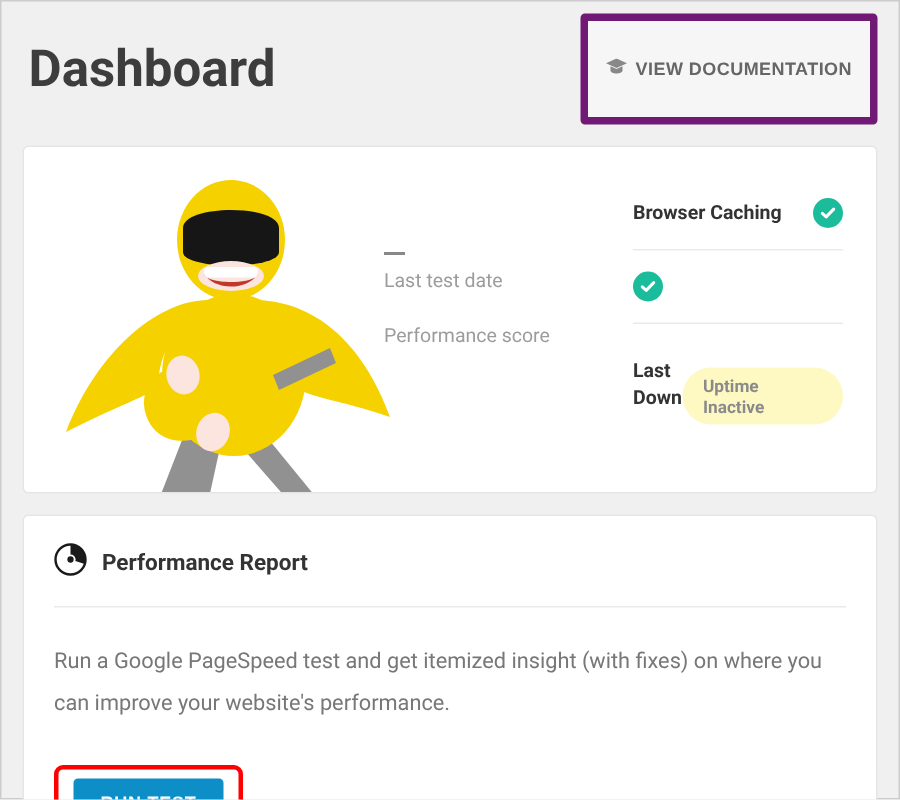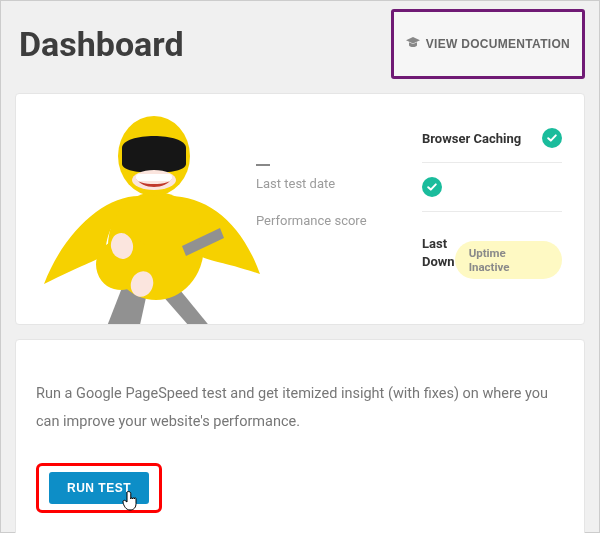--- a/index.html
+++ b/index.html
@@ -30,21 +30,21 @@
     margin: 4px;
     font-size: 34px;
     font-weight: 700;
     color: #3d3d3d;
   }
   .doc-btn {
     display: inline-flex;
     align-items: center;
     gap: 6px;
     background: #f6f6f6;
-    border: 3px solid #701a75;
+    border: 5px solid #701a75;
     border-radius: 3px;
     padding: 25px 12px;
     font-size: 12px;
     font-weight: 700;
     color: #666;
     letter-spacing: 0.3px;
     cursor: pointer;
   }
   .panel {
     margin: 6px 14px 14px 14px;
@@ -250,20 +250,31 @@
         <div class="uptime-label">
           <div>Last</div>
           <div>Down</div>
         </div>
         <span class="uptime-pill">Uptime Inactive</span>
       </div>
     </div>
   </div>
 
   <div class="panel perf-panel">
+    <div class="perf-head">
+      <span>
+        <svg width="22" height="22" viewBox="0 0 22 22">
+          <circle cx="11" cy="11" r="10" fill="#fff" stroke="#1a1a1a" stroke-width="1.6"></circle>
+          <path d="M11 1 A10 10 0 0 1 20.5 14 L11 11 Z" fill="#1a1a1a"></path>
+          <circle cx="11" cy="11" r="3.4" fill="#fff"></circle>
+          <circle cx="11" cy="11" r="2.1" fill="#1a1a1a"></circle>
+        </svg>
+      </span>
+      <span class="title">Performance Report</span>
+    </div>
     <p class="perf-desc">Run a Google PageSpeed test and get itemized insight (with fixes) on where you can improve your website's performance.</p>
     <span class="run-wrap">
       <button class="run-btn">RUN TEST</button>
       <span class="cursor">
         <svg width="18" height="22" viewBox="0 0 18 22">
           <path d="M6 2 L6 12 L4.2 10.6 C3.2 9.8 1.8 10.6 2 12 C2.6 15.8 5 20 9 20 C13 20 15 17.2 15 13.6 L15 8.8 C15 7.8 14 7.4 13.4 8 L13.4 9 C13.4 7.8 12.2 7.4 11.6 8.2 L11.6 9 C11.6 7.8 10.4 7.4 9.8 8.2 L9.8 9 L9.8 3.2 C9.8 1.4 6 1.2 6 2 Z" fill="#ffffff" stroke="#000" stroke-width="1"></path>
         </svg>
       </span>
     </span>
   </div>

